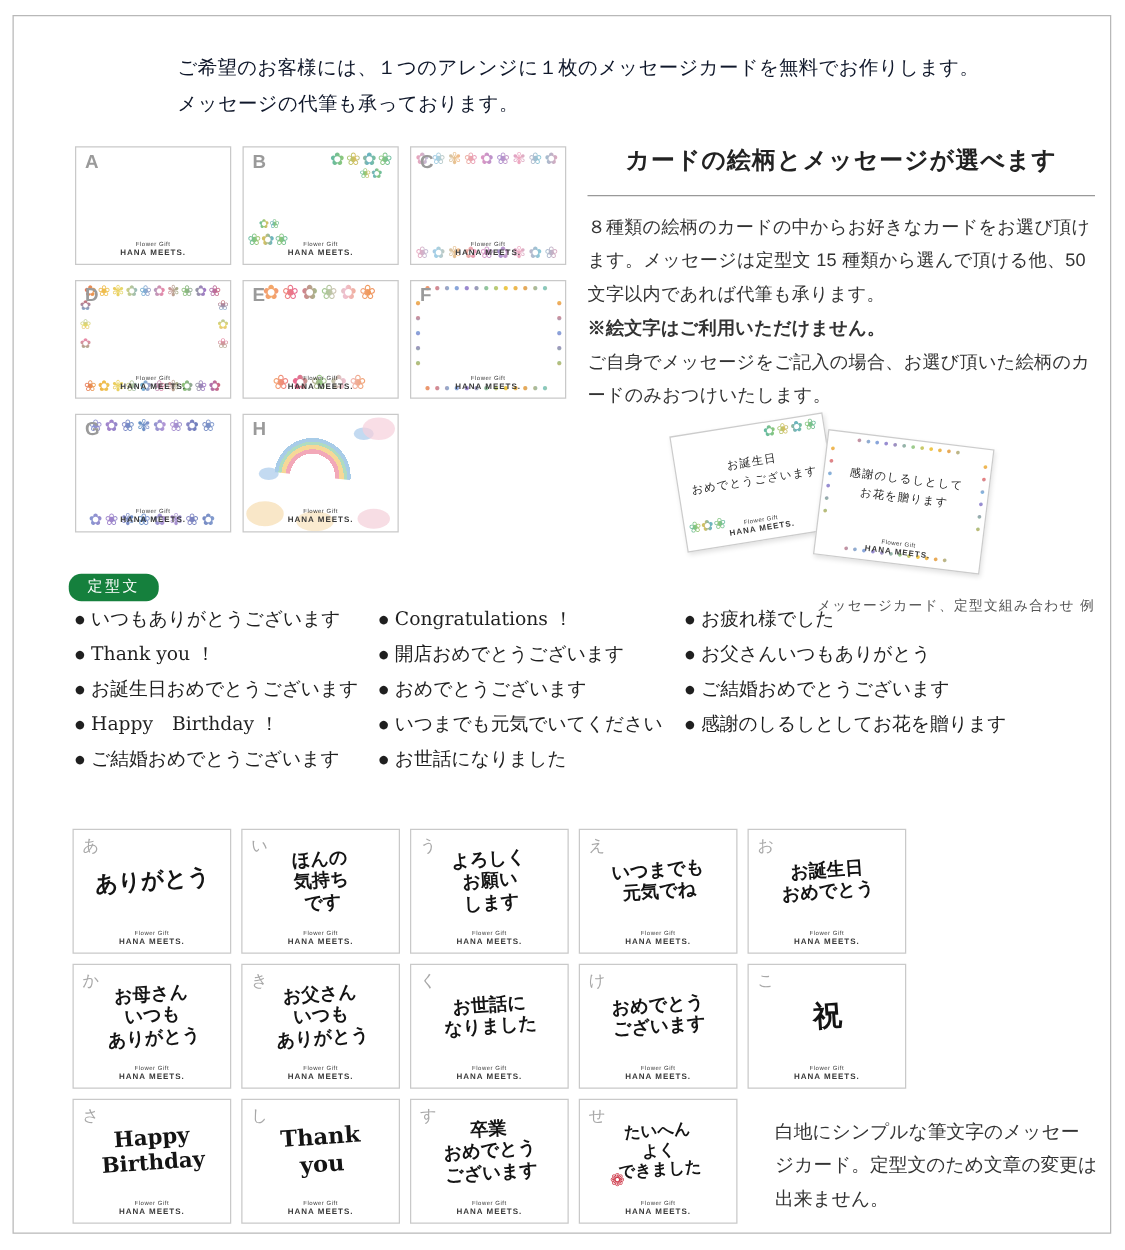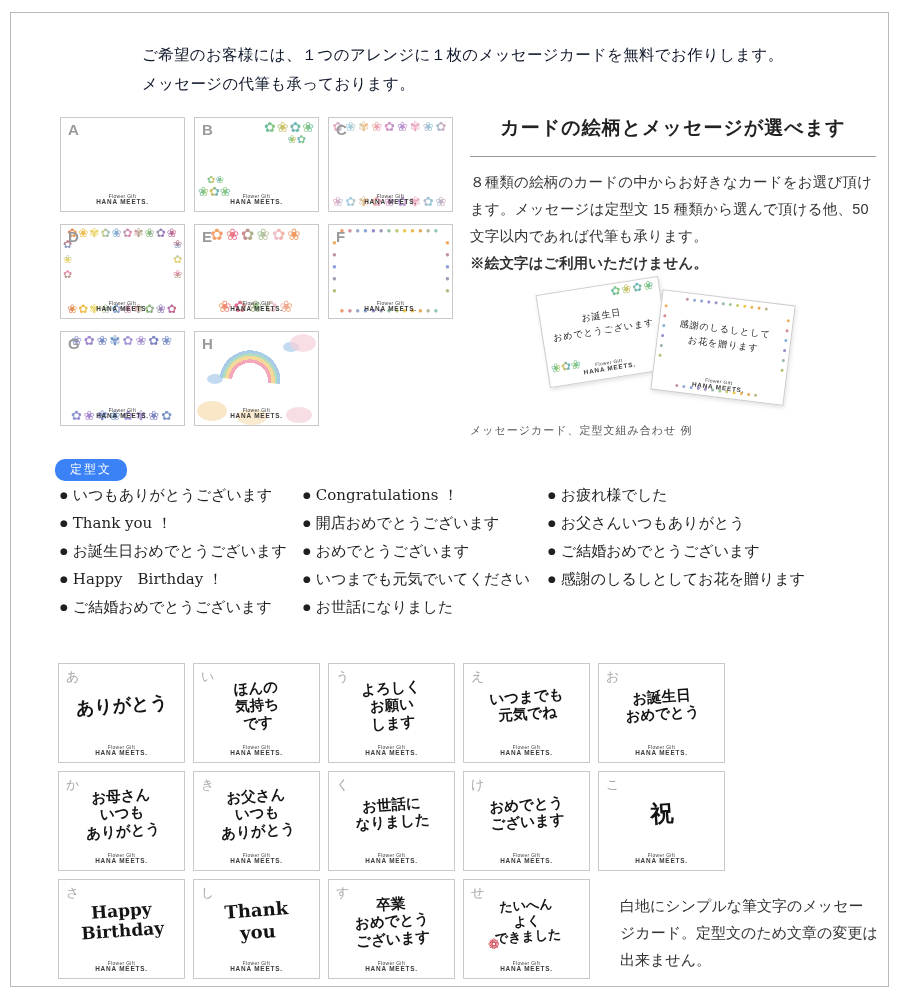--- a/index.html
+++ b/index.html
@@ -47,24 +47,24 @@
   .panel h2{margin:0;text-align:center;font-size:19px;letter-spacing:1px;color:#222;font-weight:bold;}
   .rule{border:none;border-top:1px solid #999;margin:15px 0 12px;}
   .panel p{margin:0;font-size:14.5px;line-height:27px;letter-spacing:.2px;color:#333;}
   .warn{color:#e02828;font-weight:bold;font-size:15.5px;line-height:29px;}
   .samples{position:relative;height:132px;margin-top:4px;}
   .scard{position:absolute;background:#fff;border:1px solid #ccc;box-shadow:1px 2px 4px rgba(0,0,0,.12);overflow:hidden;}
   .s1{left:72px;top:4px;width:122px;height:92px;transform:rotate(-9deg);}
   .s2{left:186px;top:16px;width:132px;height:99px;transform:rotate(7deg);z-index:2;}
   .smsg{position:absolute;left:0;right:0;top:24%;text-align:center;color:#222;z-index:2;}
   .smsg span{display:block;font-size:9px;line-height:15px;letter-spacing:1px;}
-  .caption{margin-top:10px;text-align:left;font-size:11px;color:#555;letter-spacing:1px;}
-
-  
-  .pill{position:absolute;left:55px;top:459px;background:#3b82f6;color:#fff;font-size:12px;
+  .caption{margin-top:10px;text-align:right;font-size:11px;color:#555;letter-spacing:1px;}
+
+  
+  .pill{position:absolute;left:55px;top:459px;background:#15803d;color:#fff;font-size:12px;
         letter-spacing:2px;padding:2px 15px 3px;border-radius:10px;}
   .phcol{position:absolute;top:481px;font-family:"DejaVu Serif",serif;font-size:15px;color:#1f1f1f;}
   .c1{left:60px}.c2{left:303px}.c3{left:548px}
   .ph{height:28px;line-height:28px;white-space:nowrap;}
   .blt{font-size:9px;vertical-align:2px;margin-right:5px;}
 
   
   .bsec-title{position:absolute;left:57px;top:633px;font-size:15px;font-weight:bold;color:#222;
               letter-spacing:1px;padding-bottom:8px;border-bottom:1px solid #888;width:150px;}
   .bgrid{position:absolute;left:58px;top:663px;display:grid;grid-template-columns:repeat(5,127px);
@@ -179,20 +179,21 @@
         <span class="b2">HANA MEETS.</span>
       </div>
     </div>
   </div>
 
   <div class="panel">
     <h2>カードの絵柄とメッセージが選べます</h2>
     <hr class="rule">
     <p>８種類の絵柄のカードの中からお好きなカードをお選び頂けます。メッセージは定型文 15 種類から選んで頂ける他、50 文字以内であれば代筆も承ります。</p>
     <p class="warn">※絵文字はご利用いただけません。</p>
+    <p>ご自身でメッセージをご記入の場合、お選び頂いた絵柄のカードのみおつけいたします。</p>
 
     <div class="samples">
       <div class="scard s1">
         <div class="band gA" style="top:1px;right:4px;font-size:12px;letter-spacing:1px;">✿❀✿❀</div>
         <div class="band gA" style="bottom:12px;left:3px;font-size:12px;">❀✿❀</div>
         <div class="smsg">
           <span>お誕生日</span>
           <span>おめでとうございます</span>
         </div>
         <div class="brand">

